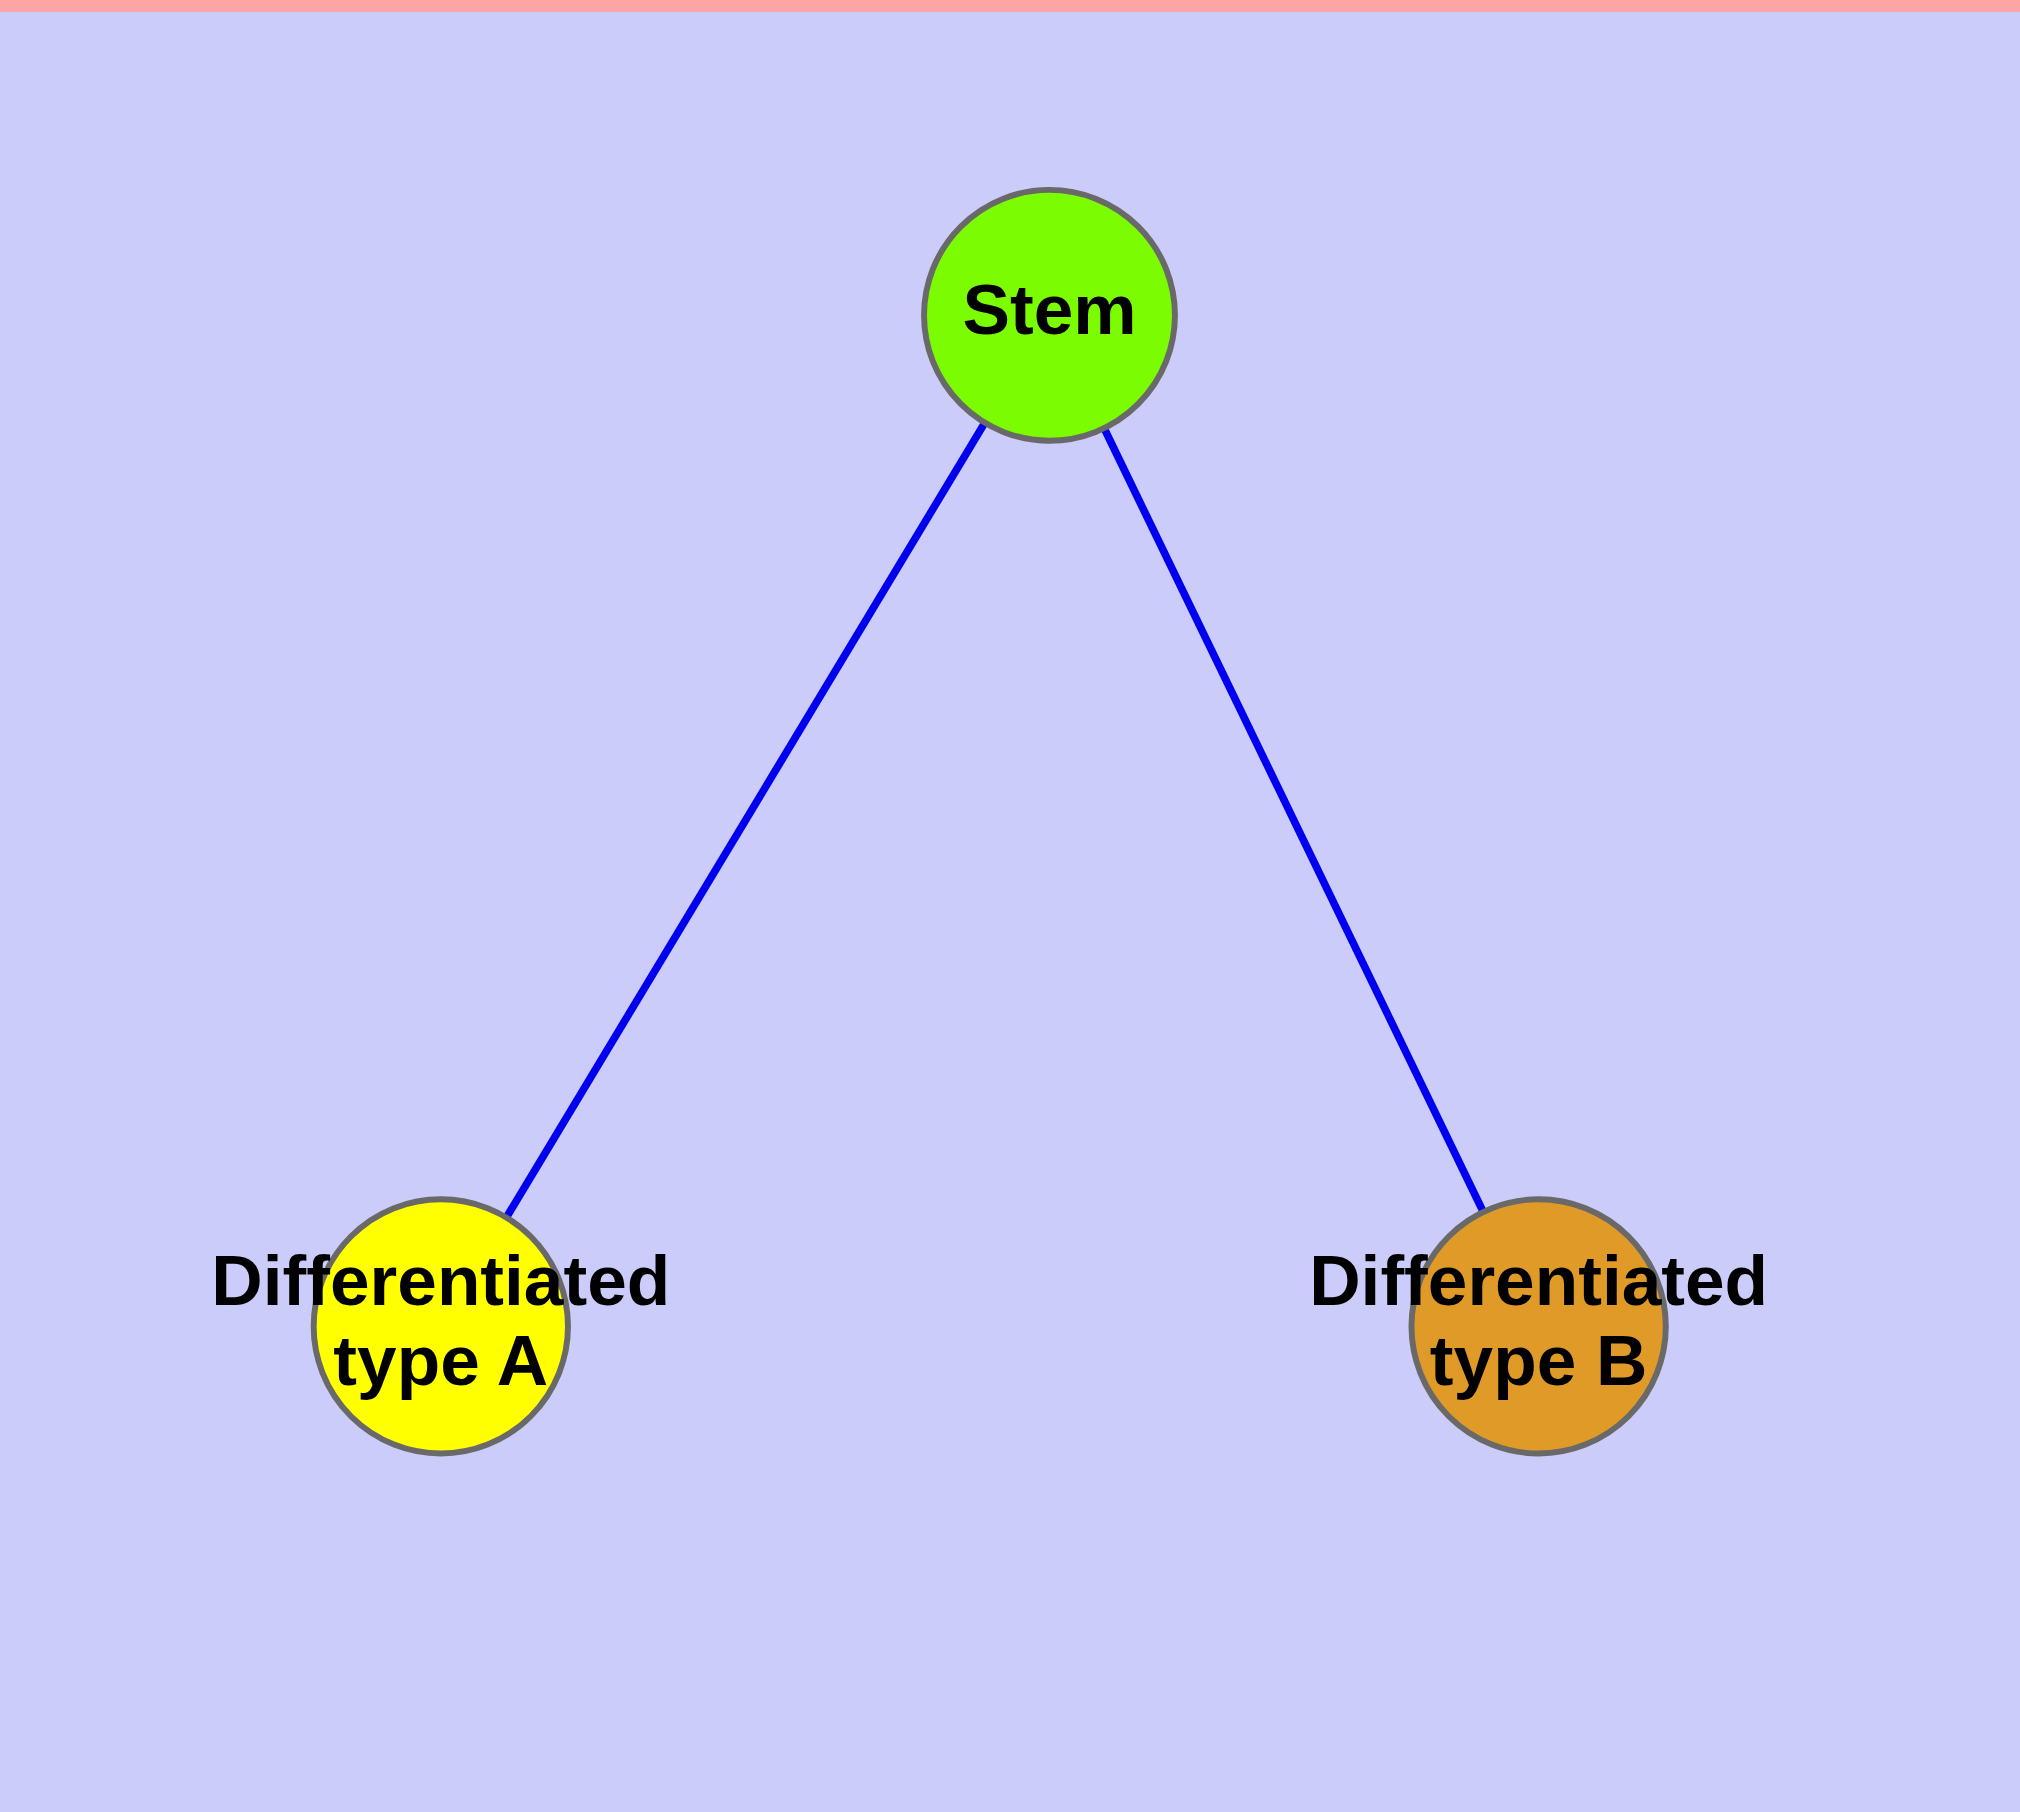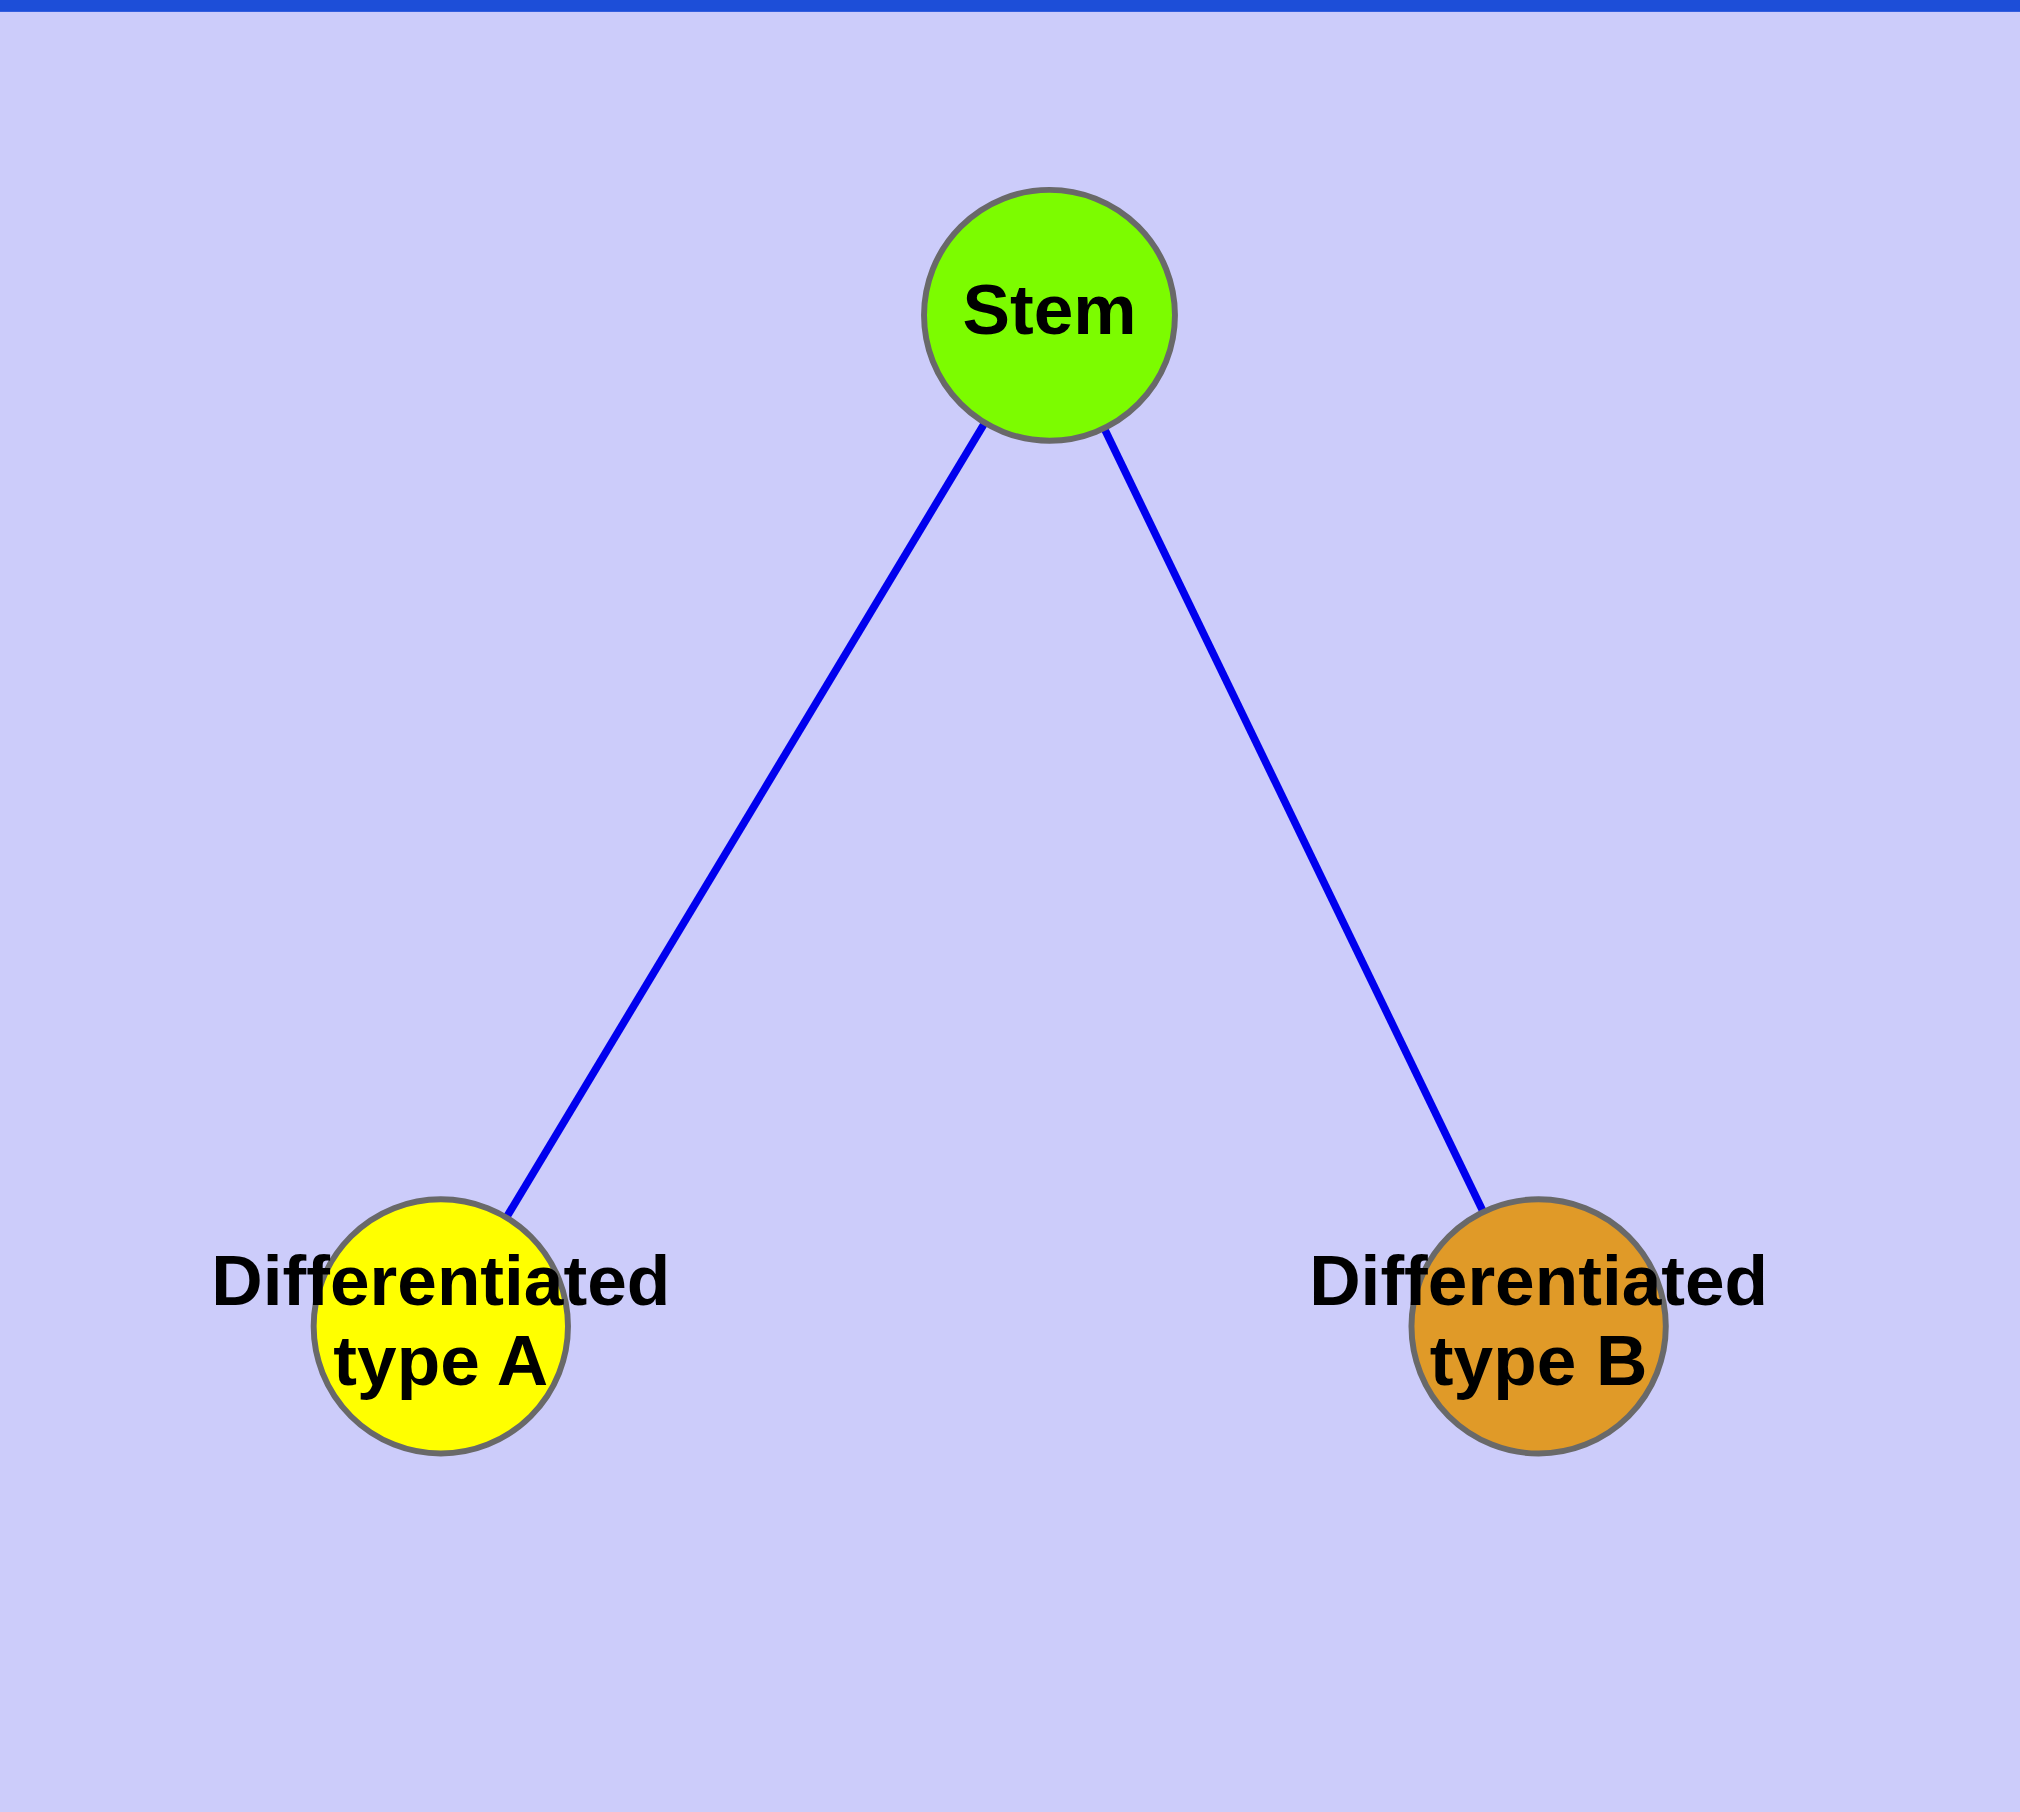--- a/index.html
+++ b/index.html
@@ -28,21 +28,21 @@
     font-family: "Liberation Sans", sans-serif;
     font-weight: bold;
     fill: #000000;
     text-anchor: middle;
     dominant-baseline: middle;
   }
 </style>
 </head>
 <body>
 
-<div id="canvas" style="width: 2021px; height: 1812px; background: #1d4ed8;">
+<div id="canvas" style="width: 2021px; height: 1812px; background: #fca5a5;">
   <svg id="graph-svg" viewBox="0 0 2384 2138" preserveAspectRatio="none" xmlns="http://www.w3.org/2000/svg">
     <rect id="bg-rect" x="0" y="14" width="2384" height="2124" fill="#ccccfa"></rect>
     <g id="edge-layer">
         <line x1="1238" y1="372" x2="520" y2="1565" stroke="#0000ee" stroke-width="9" stroke-linecap="butt"></line>
         <line x1="1238" y1="372" x2="1815" y2="1565" stroke="#0000ee" stroke-width="9" stroke-linecap="butt"></line>
       </g>
     <g id="node-layer">
         <circle cx="1238" cy="372" r="148" fill="#7cfc00" stroke="#696969" stroke-width="7"></circle>
         <circle cx="520" cy="1565" r="150" fill="#ffff00" stroke="#696969" stroke-width="7"></circle>
         <circle cx="1815" cy="1565" r="150" fill="#e09a28" stroke="#696969" stroke-width="7"></circle>

